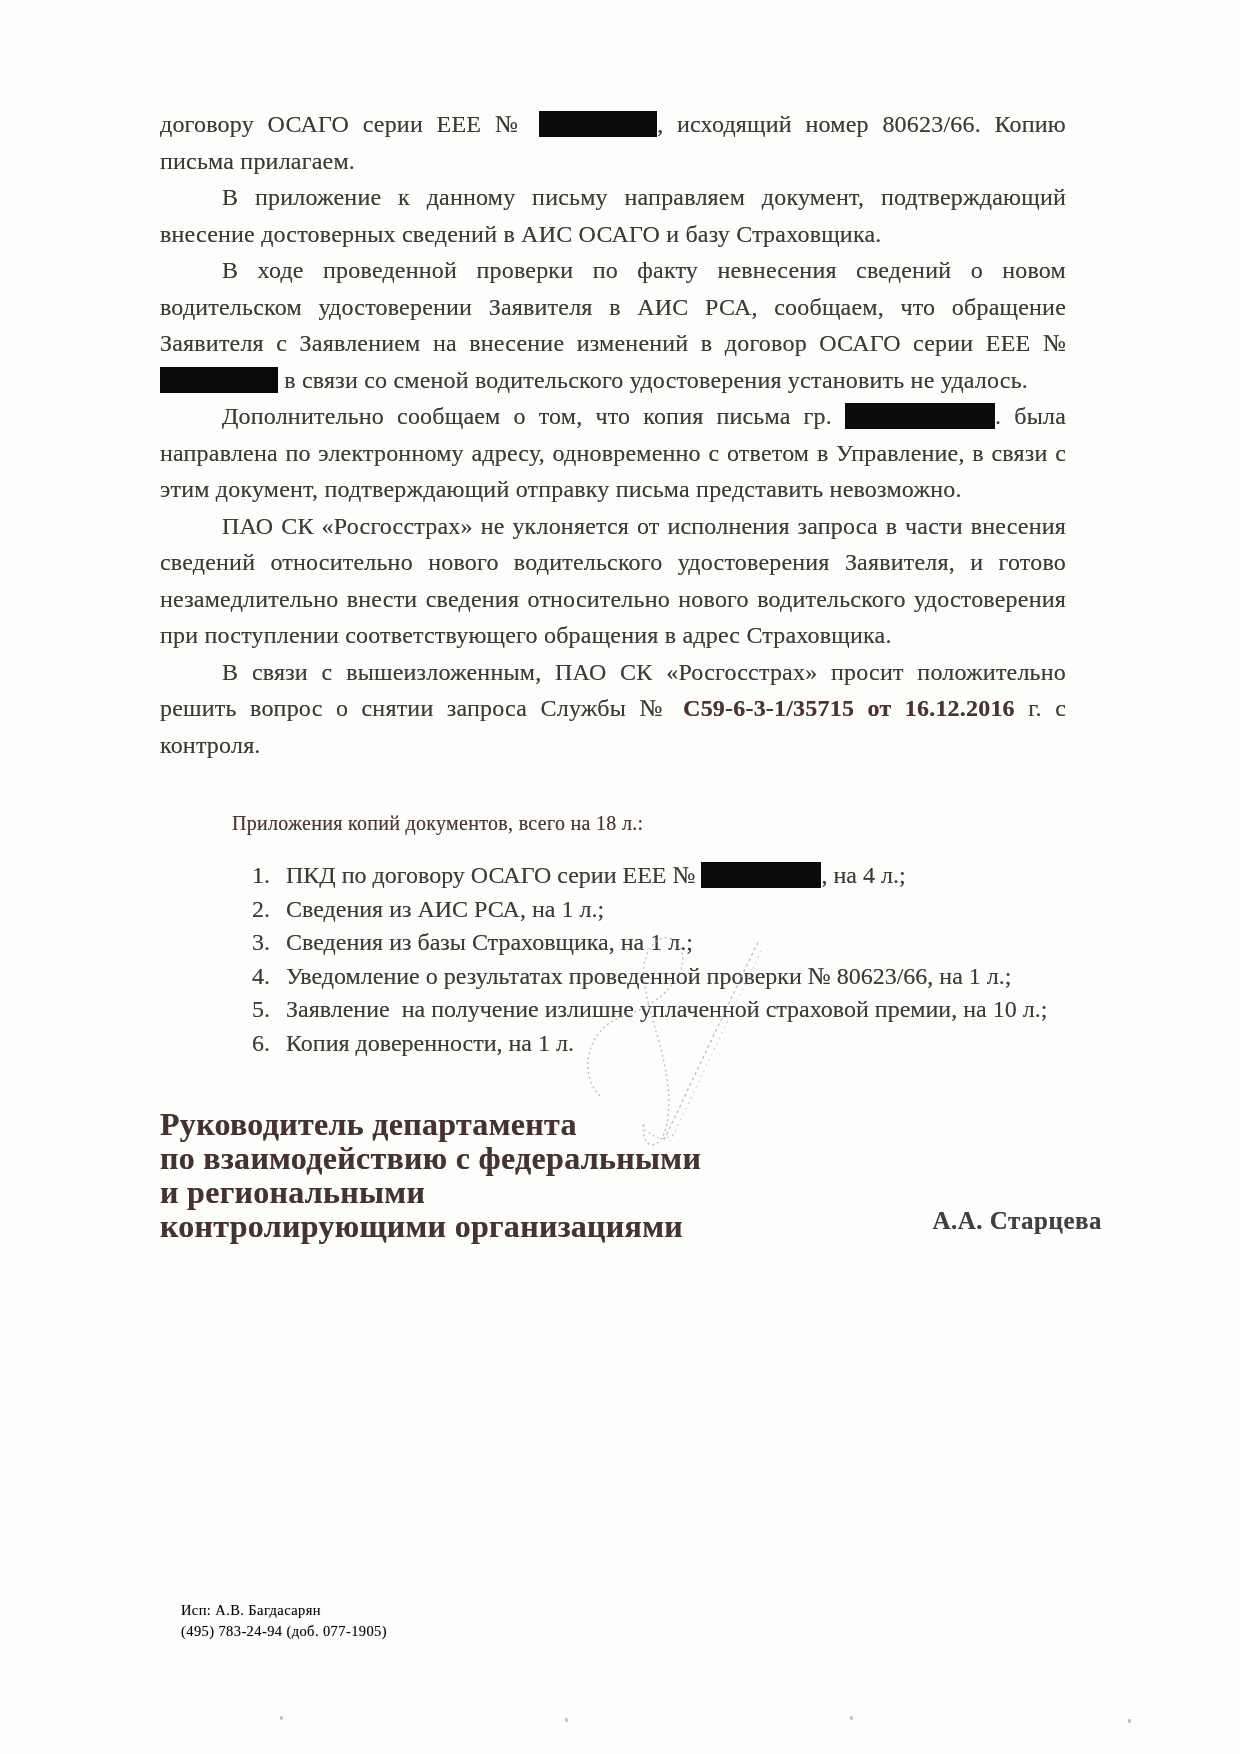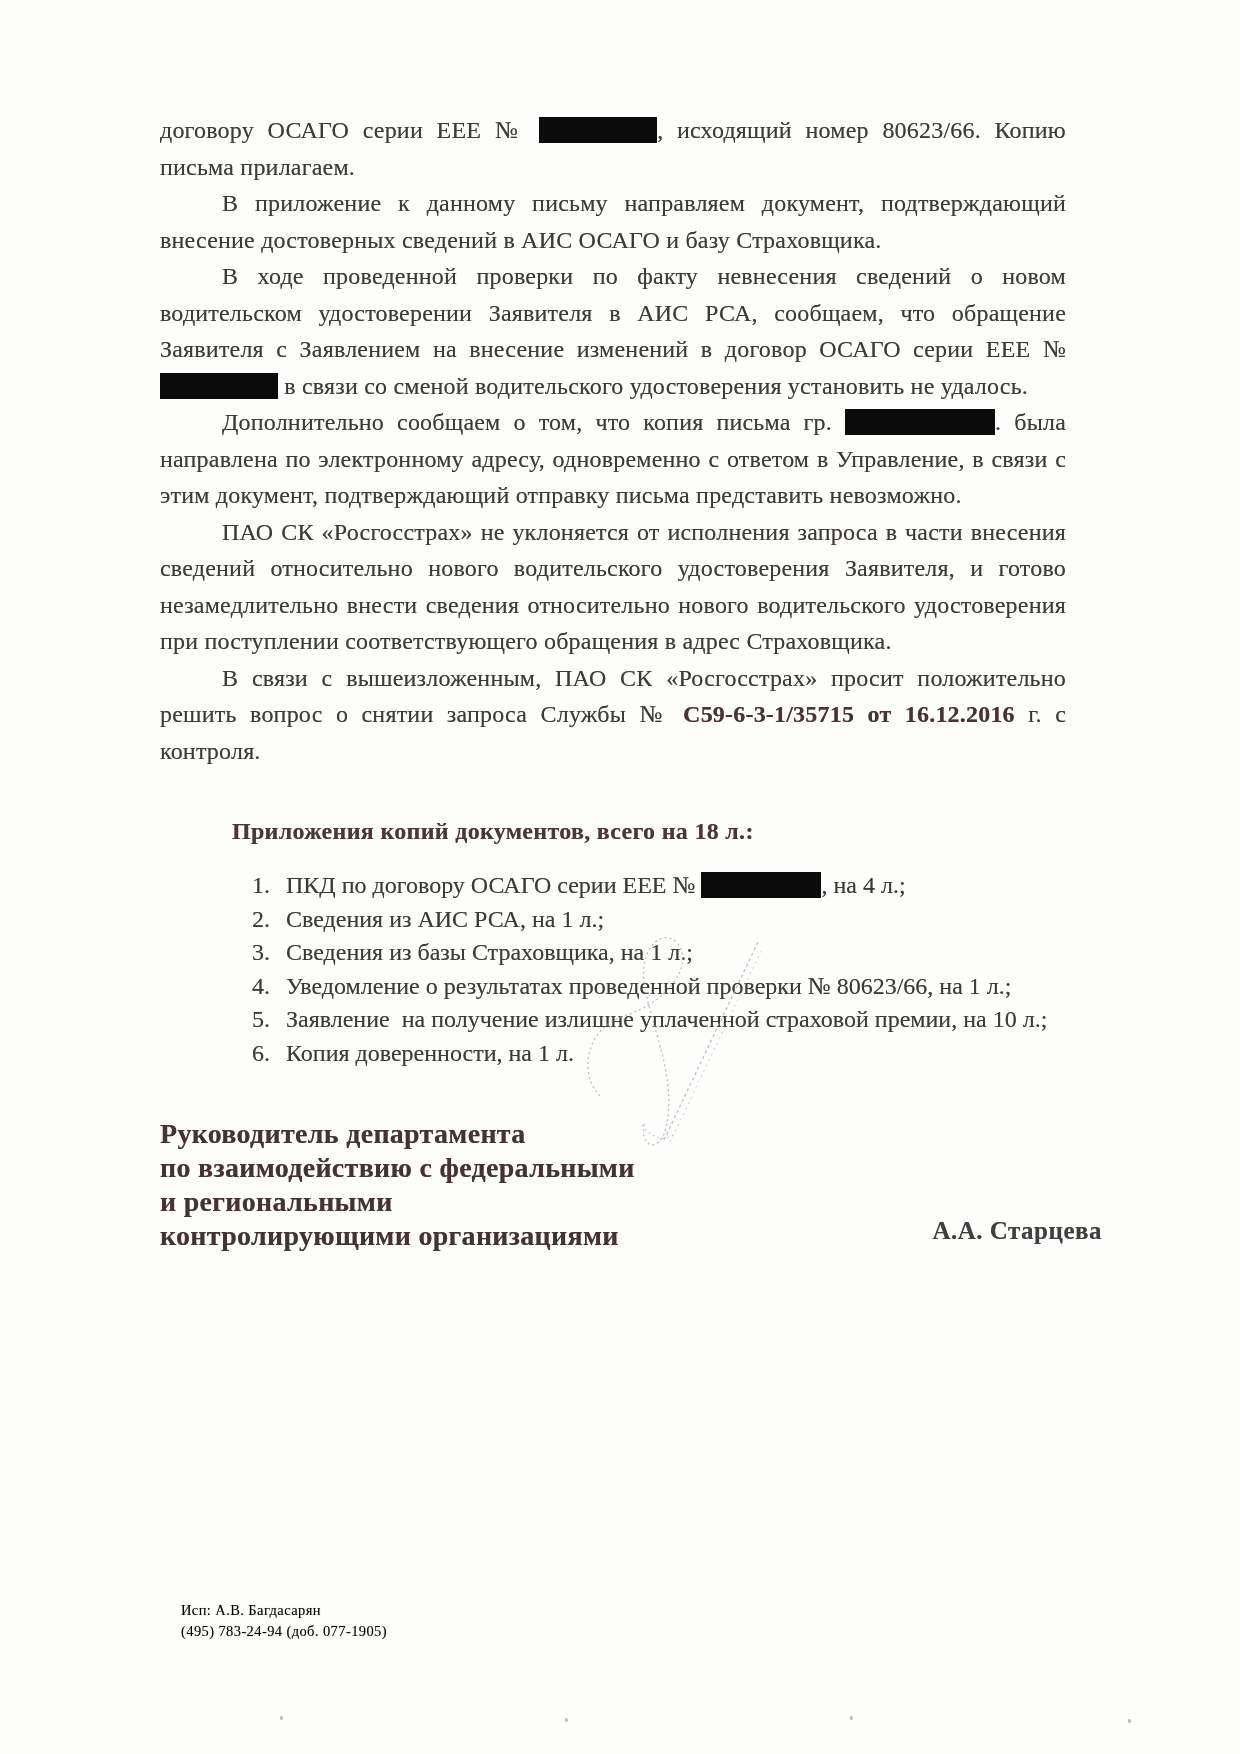--- a/index.html
+++ b/index.html
@@ -6,59 +6,59 @@
   .page{
     position:relative;
     width:1240px;height:1754px;
     margin:0 auto;
     background:#fdfdfc;
     font-family:"Liberation Serif","DejaVu Serif",serif;
     color:#3e3a37;
     overflow:hidden;
   }
   .content{
-    position:absolute;left:160px;top:112px;width:906px;
+    position:absolute;left:160px;top:106px;width:906px;
   }
   .para{
     margin:0;
     font-size:24px;
     line-height:36.5px;
     text-align:justify;
     letter-spacing:0.2px;
     text-shadow:0 0 0.5px rgba(62,58,55,0.55);
   }
   .para.indent{text-indent:62px;}
   .redact{
     display:inline-block;
     height:26px;
     background:#0b0b0b;
     vertical-align:-5px;
   }
   .accent{color:#4a3332;text-shadow:0 0 0.6px rgba(74,51,50,0.6);}
   .attach-heading{
     margin:49px 0 24px 72px;
-    font-weight:bold;
-    font-size:24px;
+    font-weight:normal;
+    font-size:20px;
     letter-spacing:0.3px;
     color:#4c3736;
     text-shadow:0 0 0.6px rgba(76,55,54,0.6);
   }
   ol.attach-list{
     margin:12px;
     padding:0 0 0 104px;
     font-size:24px;
     line-height:33.5px;
     color:#3e3a37;
     text-shadow:0 0 0.5px rgba(62,58,55,0.5);
   }
   ol.attach-list li{padding-left:10px;margin:0;}
   .sig-block{position:relative;margin-top:47px;width:100%;}
   .sig-title{
     font-weight:bold;
-    font-size:28px;
+    font-size:32px;
     line-height:34px;
     letter-spacing:0.3px;
     color:#453231;
     text-shadow:0 0 0.6px rgba(69,50,49,0.55);
   }
   .sig-name{
     position:absolute;right:-36px;bottom:8px;
     font-weight:bold;font-size:25px;
     letter-spacing:0.5px;
     color:#404040;

